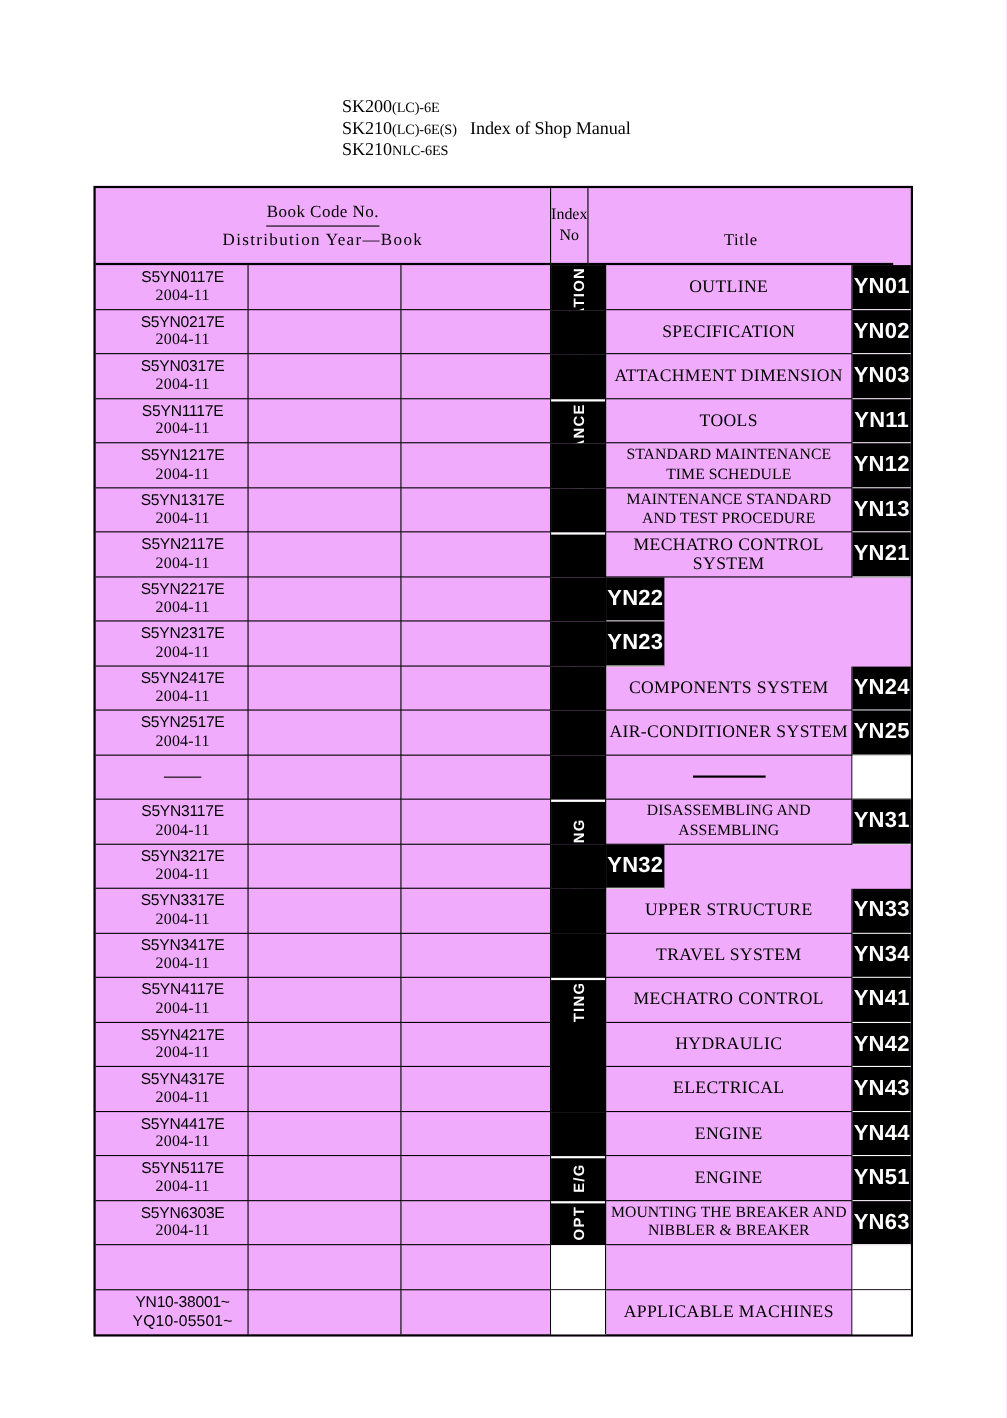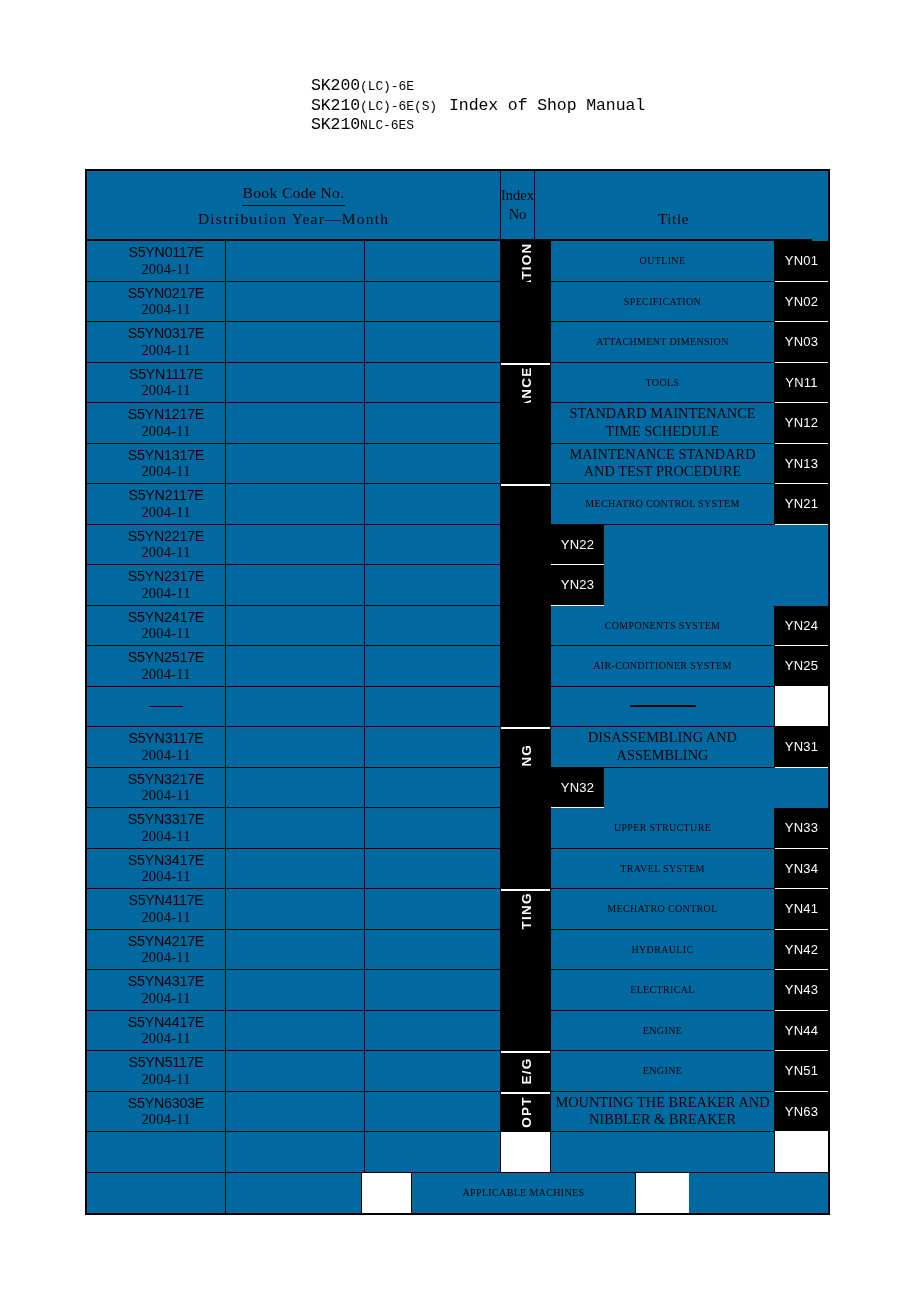--- a/index.html
+++ b/index.html
@@ -14,22 +14,22 @@
     position: relative;
     font-family: "Liberation Serif", serif;
     color: #000000;
     overflow: hidden;
   }
 
   
   #title-block {
     position: absolute;
     left: 311px;
-    top: 77px;
-    font-family: Liberation Mono, monospace;
+    top: 88px;
+    font-family: Liberation Serif, serif;
     font-size: 16.5px;
     line-height: 18.5px;
     letter-spacing: -0.1px;
     white-space: nowrap;
   }
   #title-block .tline { display: block; }
   .sml { font-size: 13px; }
   #title-main {
     margin-left: 12px;
     font-size: 16.5px;
@@ -37,21 +37,21 @@
   }
 
   
   #index-table {
     position: absolute;
     left: 85px;
     top: 169px;
     width: 745px;
     border: 2px solid #000;
     box-sizing: border-box;
-    background: #0369a1;
+    background: #f0abfc;
   }
 
   .row {
     display: flex;
     width: 100%;
     box-sizing: border-box;
     position: relative;
   }
 
   
@@ -126,40 +126,40 @@
     letter-spacing: 0.2px;
   }
   .code-cell .dash {
     display: inline-block;
     width: 34px;
     height: 0;
     border-top: 1.6px solid #000;
   }
 
   .title-cell {
-    font-size: 10px;
+    font-size: 16px;
     letter-spacing: 0.35px;
     line-height: 17px;
     padding: 0 2px;
   }
   .title-cell.two-line { line-height: 17.5px; }
   .title-cell .t-dash {
     display: inline-block;
     width: 66px;
     height: 0;
     border-top: 2px solid #000;
   }
   .title-cell.tight { font-size: 14.3px; letter-spacing: 0.05px; text-align: center; }
 
   .yn-cell {
     background: #000;
     color: #fff;
     font-family: "Liberation Sans", sans-serif;
-    font-weight: normal;
-    font-size: 13px;
+    font-weight: bold;
+    font-size: 20px;
     letter-spacing: 0.2px;
     border-right: none;
     border-bottom: 1.5px solid #fff;
   }
   .yn-cell.blank {
     background: #fff;
     border-bottom: 1.5px solid #000;
   }
 
   
@@ -200,21 +200,21 @@
   <span class="tline"><span>SK200</span><span class="sml">(LC)-6E</span></span>
   <span class="tline"><span>SK210</span><span class="sml">(LC)-6E(S)</span><span id="title-main">Index of Shop Manual</span></span>
   <span class="tline"><span>SK210</span><span class="sml">NLC-6ES</span></span>
 </div>
 
 <div id="index-table">
 
   <div class="row" id="header-row">
     <div class="cell" id="hdr-bookcode">
       <div class="hdr-top">Book Code No.</div>
-      <div class="hdr-bot">Distribution Year—Month</div>
+      <div class="hdr-bot">Distribution Year—Book</div>
     </div>
     <div class="cell" id="hdr-index">
       <span>Index</span>
       <span>No</span>
     </div>
     <div class="cell last" id="hdr-title">Title</div>
   </div>
 
   <div id="table-body">
       <div class="row data-row">
@@ -509,20 +509,24 @@
       </div>
       <div class="row data-row">
         <div class="cell c-code code-cell"></div>
         <div class="cell c-b"></div>
         <div class="cell c-c"></div>
         <div class="cell c-index index-cell white"></div>
         <div class="cell c-title title-cell"></div>
         <div class="cell last c-yn yn-cell blank"></div>
       </div>
       <div class="row data-row last-row">
+        <div class="cell c-code code-cell">
+          <div>YN10-38001~</div>
+          <div class="code-year" style="font-family: &quot;Liberation Sans&quot;, sans-serif; font-size: 14.2px;">YQ10-05501~</div>
+        </div>
         <div class="cell c-b"></div>
         <div class="cell c-c"></div>
         <div class="cell c-index index-cell white"></div>
         <div class="cell c-title title-cell">
           <span>APPLICABLE MACHINES</span>
         </div>
         <div class="cell last c-yn yn-cell blank"></div>
       </div>
     </div>
 

